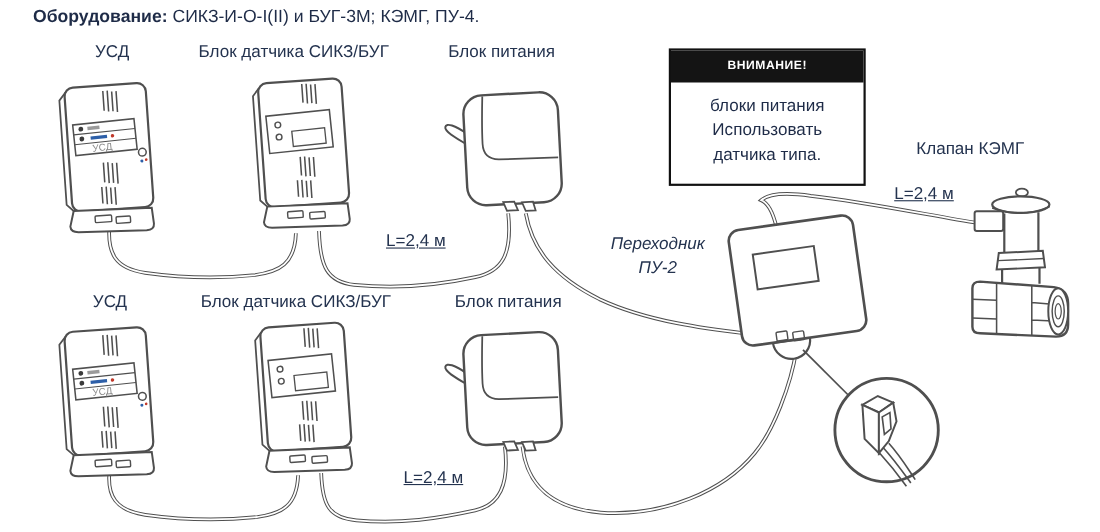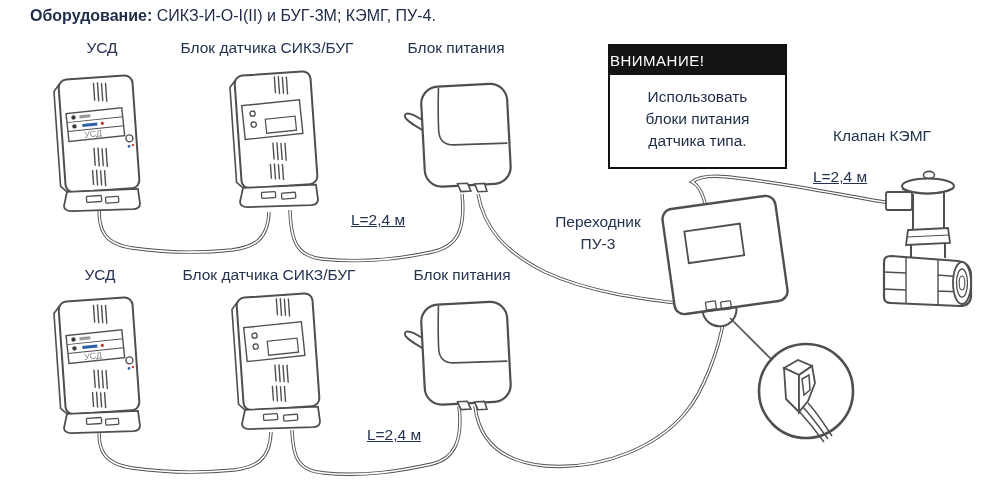--- a/index.html
+++ b/index.html
@@ -5,28 +5,28 @@
   html,body{margin:0;padding:0;background:#fff;}
   #stage{
     position:relative;width:1000px;height:484px;background:#ffffff;overflow:hidden;
     font-family:"Liberation Sans", sans-serif;color:#24334f;
   }
   #art{position:absolute;left:0;top:0;}
   .lbl{position:absolute;font-size:15.5px;color:#24334f;white-space:nowrap;text-align:center;}
   .title{position:absolute;left:30px;top:7px;font-size:16px;color:#1e2b47;}
   .title b{font-weight:bold;}
   .len{font-size:15.5px;text-decoration:underline;}
-  .adapter-lbl{line-height:22px;}
+  .adapter-lbl{line-height:22px;font-style:italic;}
   .warnbox{
     position:absolute;left:608px;top:44px;width:179px;
     border:2px solid #111;background:#fff;box-sizing:border-box;
   }
   .warnbox .hdr{
-    background:#141414;color:#fff;font-weight:normal;font-size:15px;
-    text-align:left;line-height:29px;height:29px;letter-spacing:.5px;
+    background:#141414;color:#fff;font-weight:bold;font-size:11px;
+    text-align:center;line-height:29px;height:29px;letter-spacing:.5px;
   }
   .warnbox .body{padding:11px 4px 15px 4px;text-align:center;font-size:15.5px;line-height:22px;color:#1e2b47;}
   svg .ln{stroke:#4f4f4f;fill:none;}
   svg .fw{fill:#ffffff;stroke:#4f4f4f;}
   svg text{font-family:"Liberation Sans",sans-serif;}
 </style>
 </head>
 <body>
 
 <div id="stage">
@@ -190,27 +190,27 @@
   <div class="lbl" style="left:58px;top:266px;width:84px;">УСД</div>
   <div class="lbl" style="left:165px;top:266px;width:208px;">Блок датчика СИКЗ/БУГ</div>
   <div class="lbl" style="left:406px;top:266px;width:112px;">Блок питания</div>
 
   <div class="lbl len" style="left:340px;top:211px;width:76px;">L=2,4 м</div>
   <div class="lbl len" style="left:356px;top:426px;width:76px;">L=2,4 м</div>
   <div class="lbl len" style="left:802px;top:168px;width:76px;">L=2,4 м</div>
 
   <div class="lbl adapter-lbl" style="left:537px;top:211px;width:122px;">
     <div>Переходник</div>
-    <div>ПУ-3</div>
+    <div>ПУ-2</div>
   </div>
 
   <div class="lbl" style="left:816px;top:127px;width:132px;">Клапан КЭМГ</div>
 
   <div class="warnbox">
     <div class="hdr">ВНИМАНИЕ!</div>
     <div class="body">
+      <div>блоки питания</div>
       <div>Использовать</div>
-      <div>блоки питания</div>
       <div>датчика типа.</div>
     </div>
   </div>
 
 </div>
 
 </body></html>

